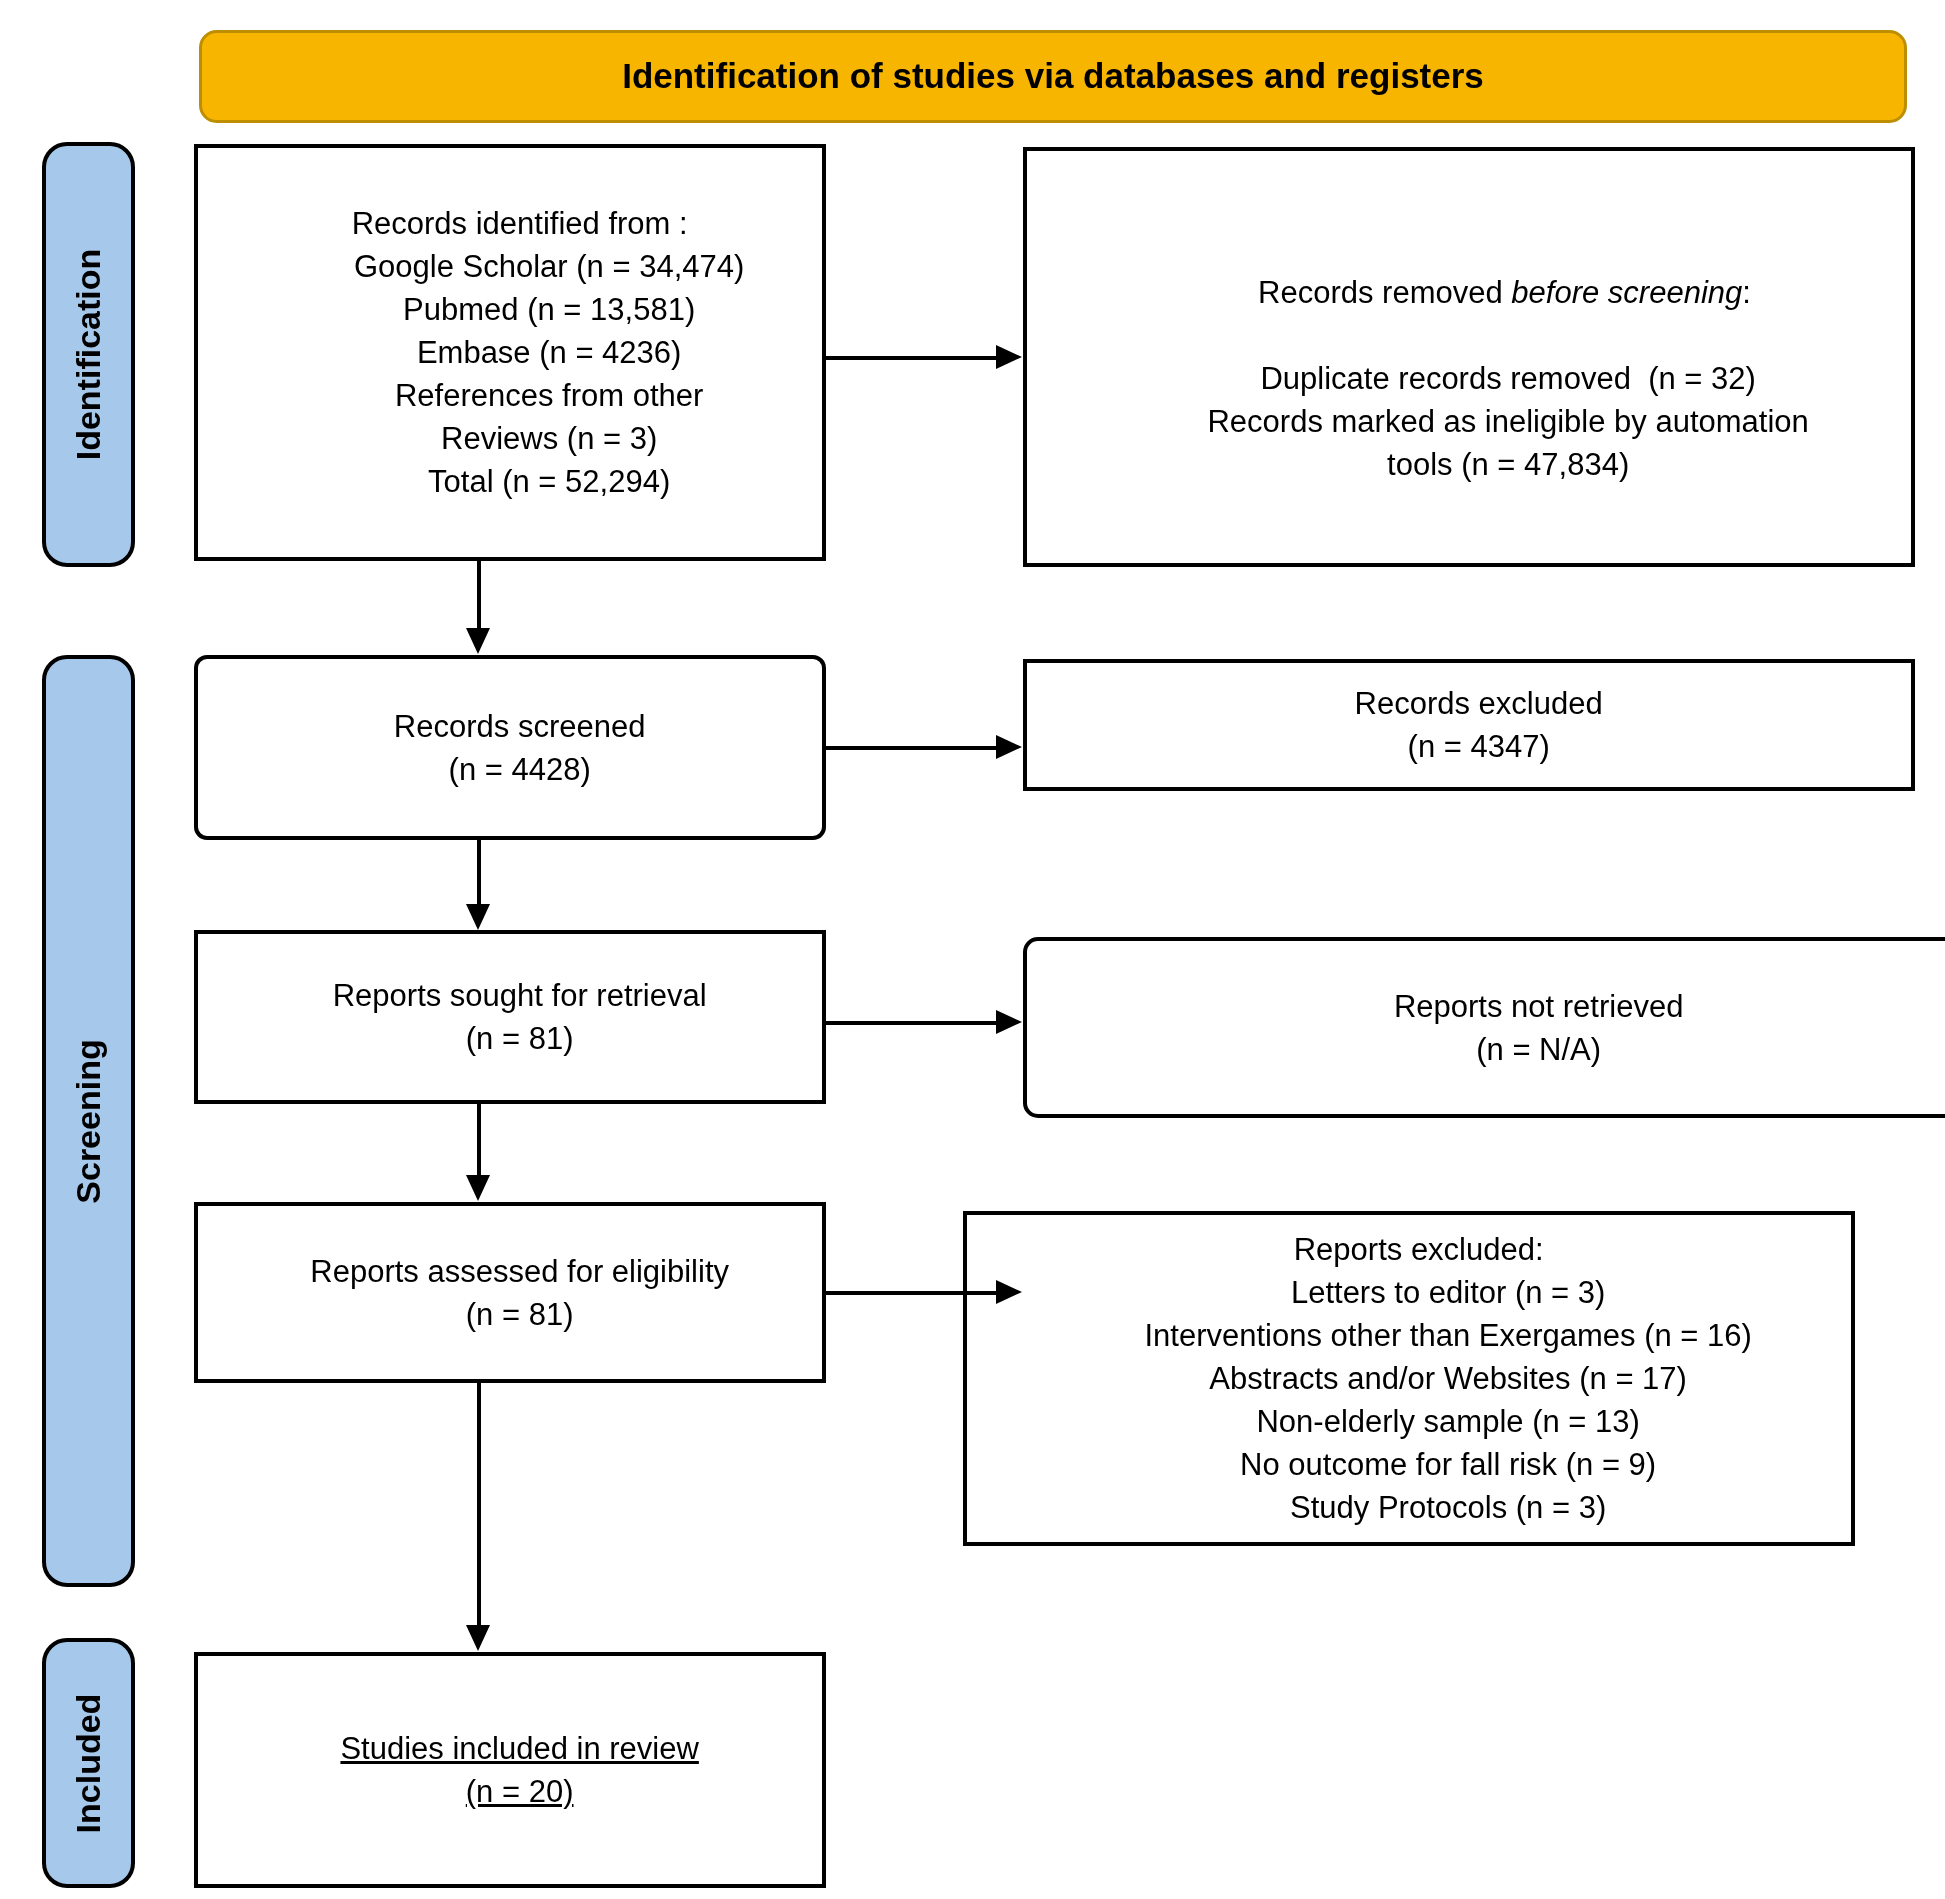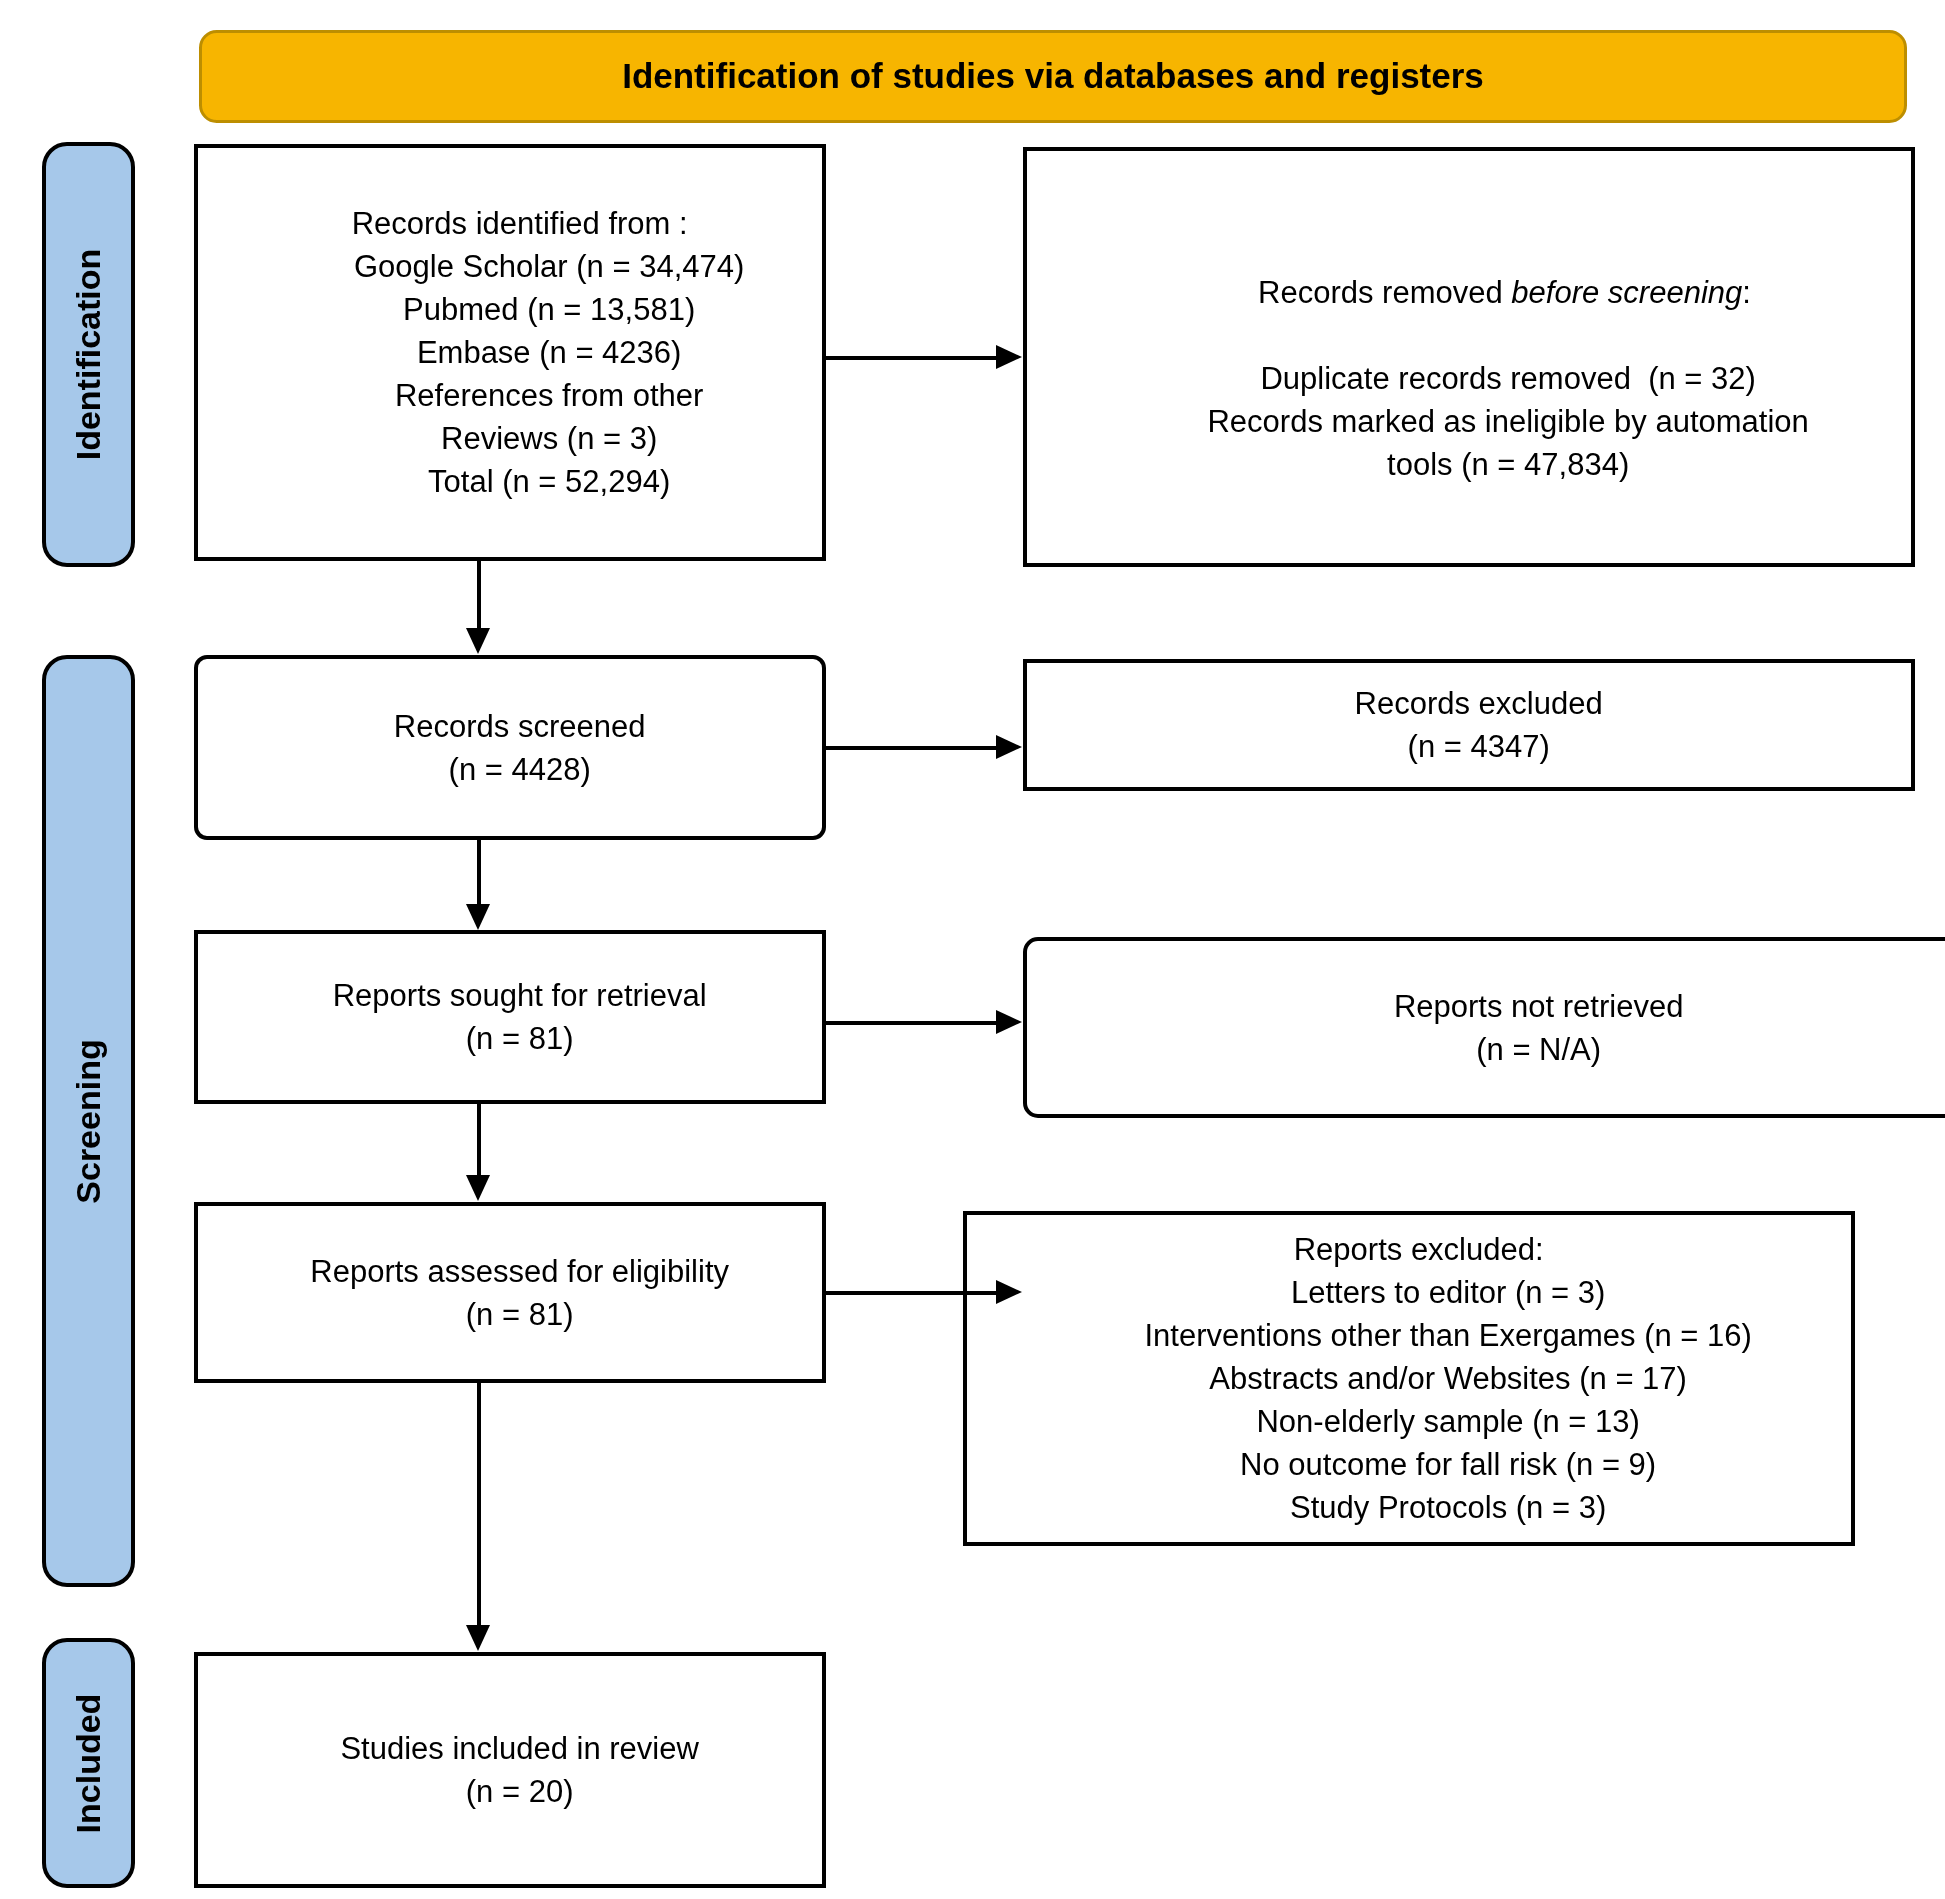--- a/index.html
+++ b/index.html
@@ -59,21 +59,21 @@
   em   { font-style: italic; }
 
   .bx-identified    { left: 194px;  top: 144px;  width: 632px;  height: 417px; }
   .bx-removed       { left: 1023px; top: 147px;  width: 892px; height: 420px; }
   .bx-screened      { left: 194px;  top: 655px;  width: 632px;  height: 185px; border-radius: 13px; }
   .bx-excluded      { left: 1023px; top: 659px;  width: 892px; height: 132px; }
   .bx-sought        { left: 194px;  top: 930px; width: 632px;  height: 174px; }
   .bx-notretrieved  { left: 1023px; top: 937px; width: 1012px; height: 181px; border-radius: 15px; }
   .bx-assessed      { left: 194px;  top: 1202px; width: 632px;  height: 181px; }
   .bx-repexcluded   { left: 963px; top: 1211px; width: 892px; height: 335px; }
-  .bx-included      { left: 194px;  top: 1652px; width: 632px;  height: 236px; }
+  .bx-included      { left: 194px;  top: 1652px; width: 632px;  height: 236px; text-decoration: underline; }
 
   
   .vline { position: absolute; width: 3.7px;  background: var(--arrow, #000); }
   .hline { position: absolute; height: 3.7px; background: var(--arrow, #000); }
   .vhead {
     position: absolute; width: 0; height: 0;
     border-left: 12.5px solid transparent; border-right: 12.5px solid transparent;
     border-top: 26.5px solid var(--arrow, #000);
   }
   .hhead {

